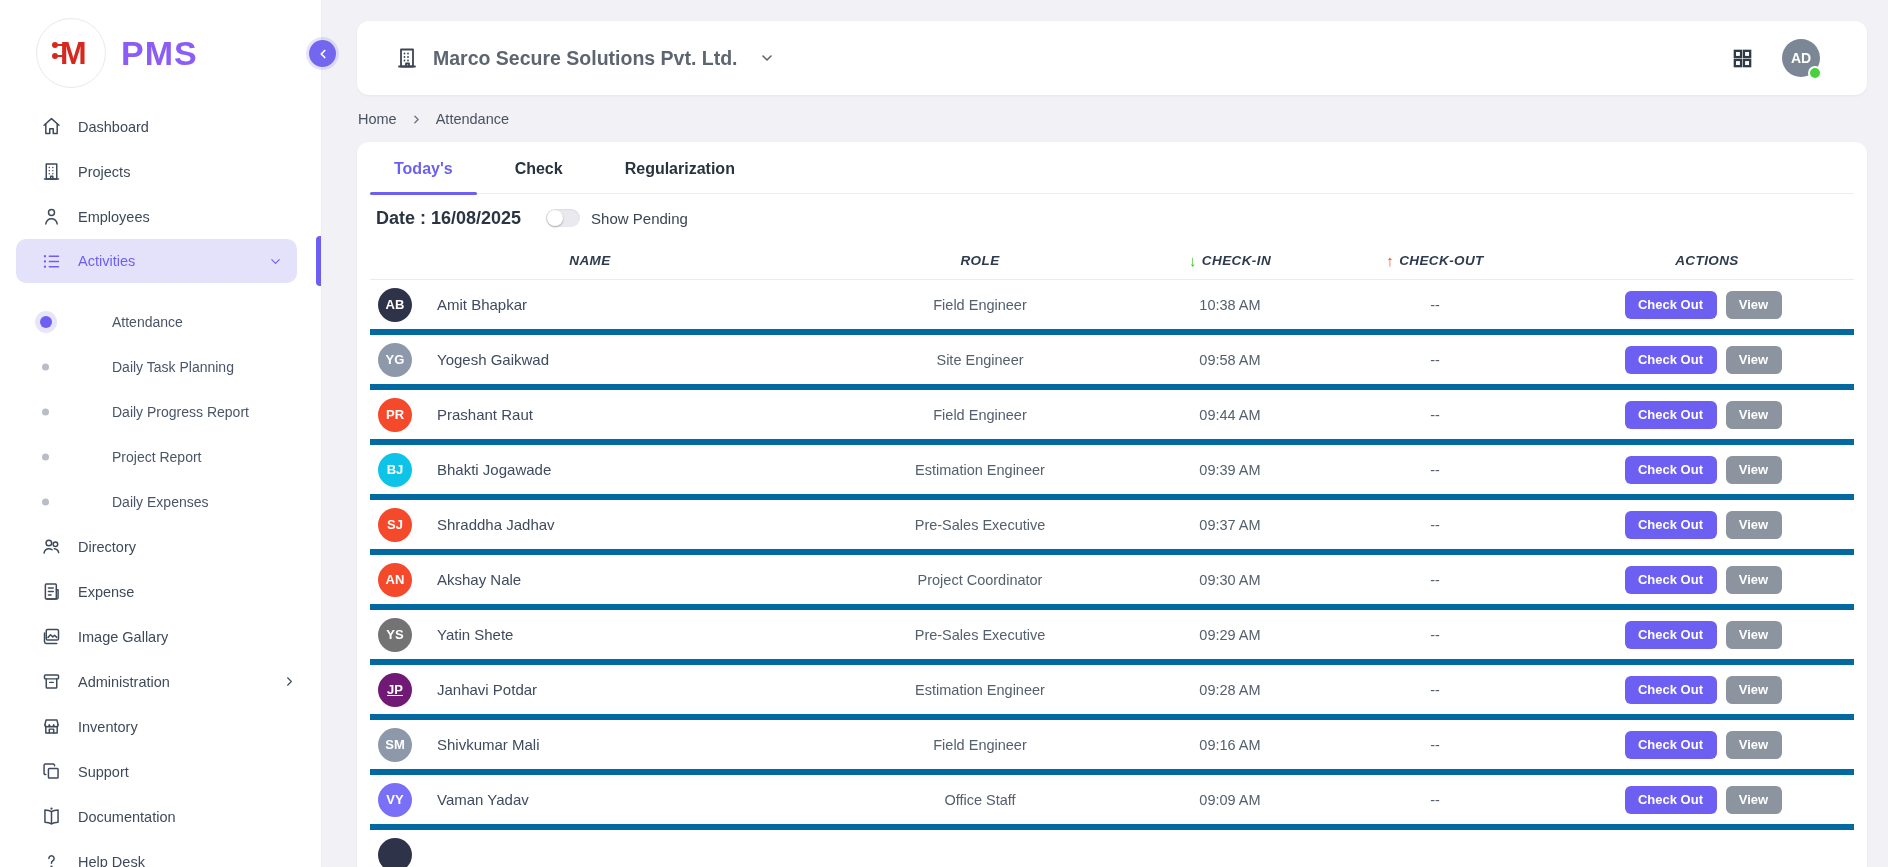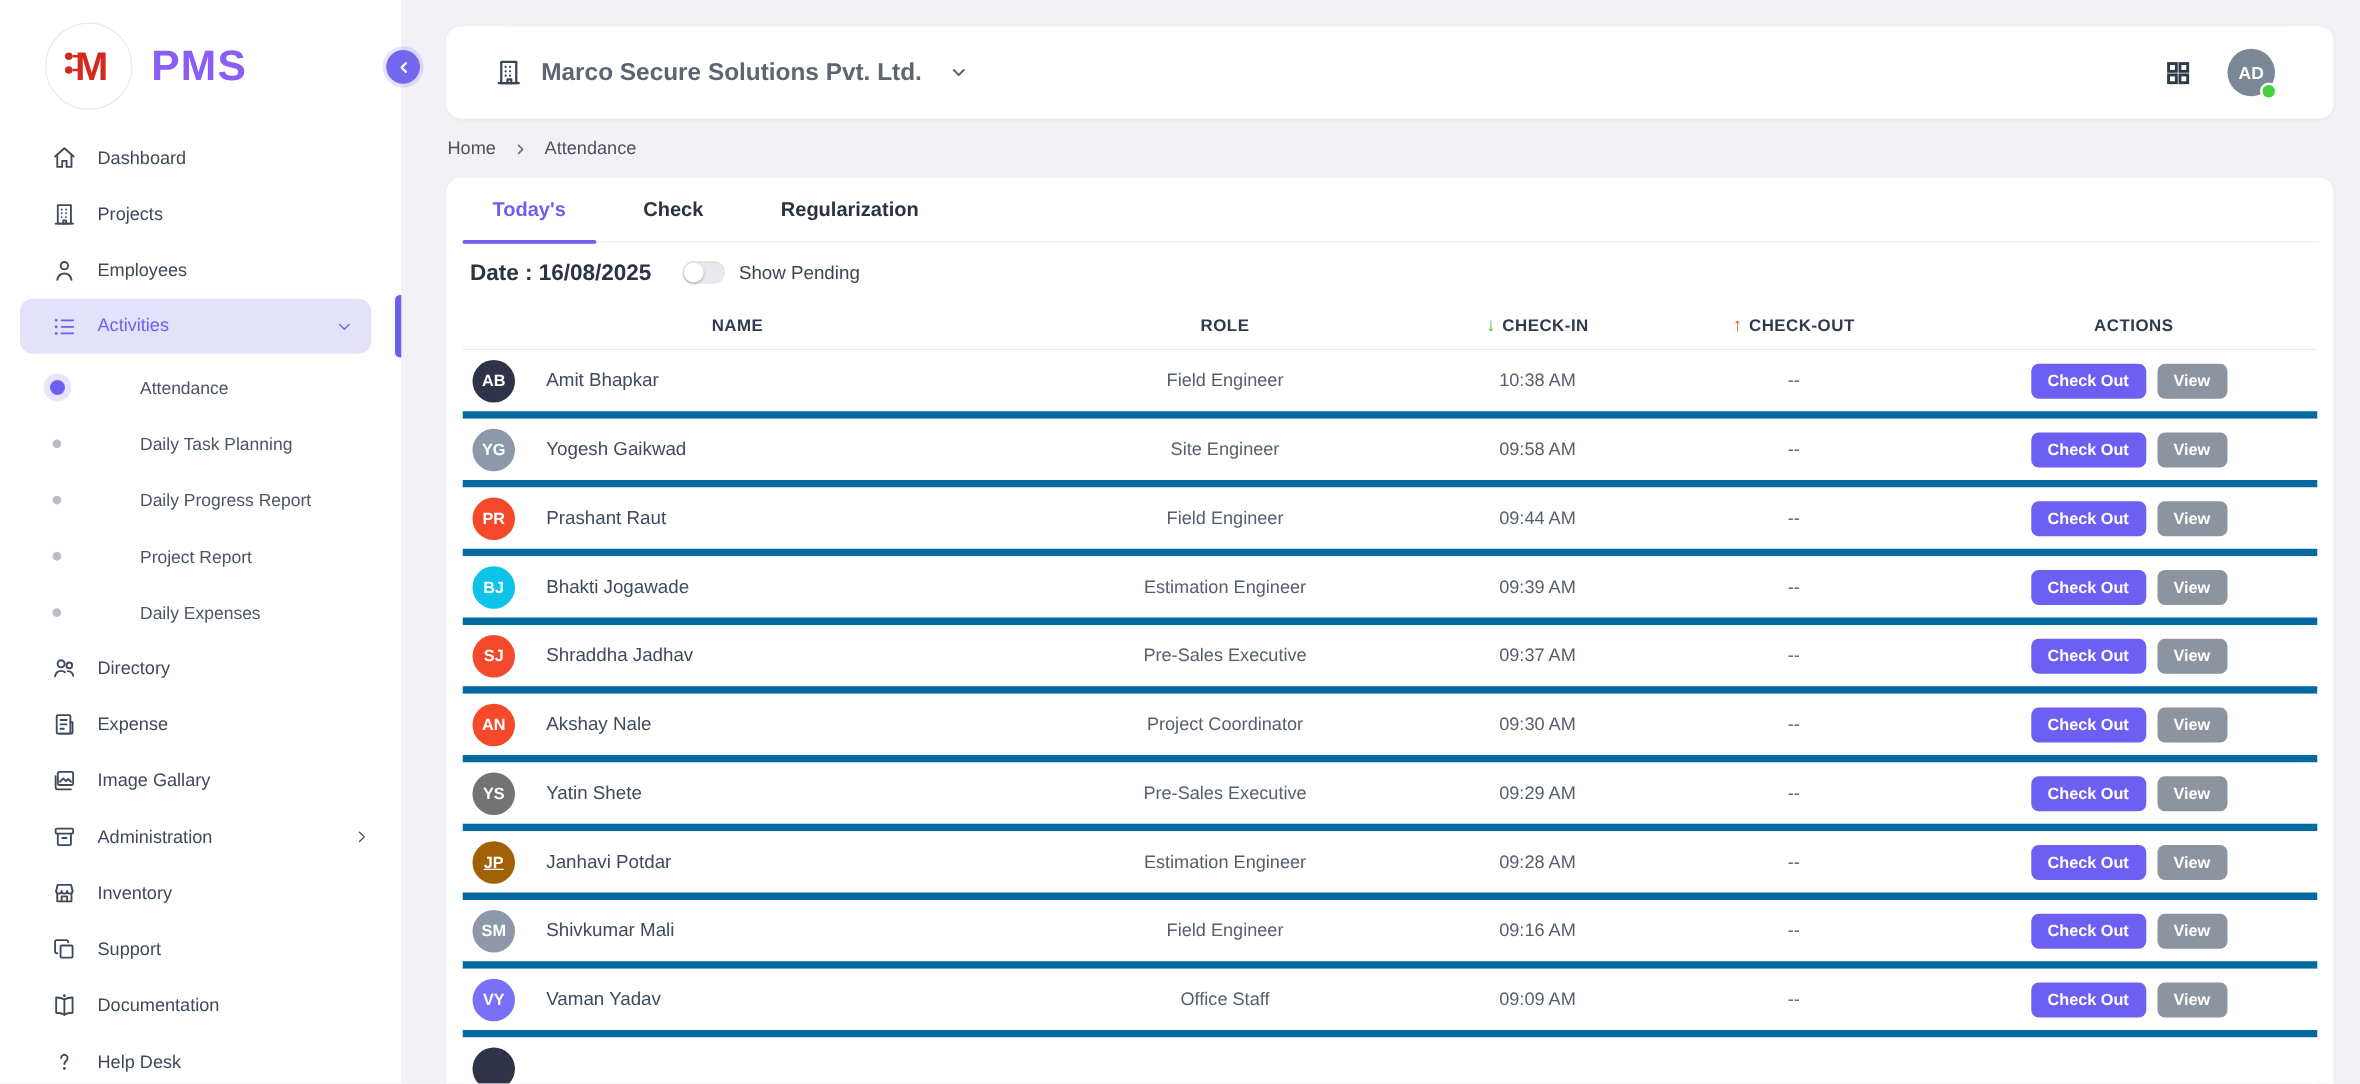--- a/index.html
+++ b/index.html
@@ -27,21 +27,21 @@
   .nav-item {
     height: 45px; display: flex; align-items: center;
     padding: 0 24px 0 40px; font-size: 14.5px; color: #3e4a5a;
     cursor: pointer; position: relative;
   }
   .nav-item .icon { width: 22px; height: 22px; margin-right: 16px; display: flex; align-items: center; justify-content: center; color: #3e4a5a; }
   .nav-item .icon svg { display: block; }
   .nav-item .chev { margin-left: auto; display: flex; align-items: center; color: inherit; }
   .nav-item.active {
     background: #e4e1fb; border-radius: 10px;
-    margin: 0 24px 4px 16px; padding: 0 14px 0 24px;
+    margin: 0 24px 16px 16px; padding: 0 14px 0 24px;
     color: #6c5ff2; height: 44px;
   }
   .nav-item.active .icon { color: #6c5ff2; }
   .nav-item.active::after {
     content: ''; position: absolute; right: -24px; top: -3px;
     width: 5px; height: 50px; background: #6c5ff2; border-radius: 4px 0 0 4px;
   }
   .sub-item {
     height: 45px; display: flex; align-items: center;
     padding-left: 112px; font-size: 14px; color: #4a5568;
@@ -119,21 +119,21 @@
   
   .thead, .trow {
     display: grid;
     grid-template-columns: 440px 340px 160px 250px 1fr;
     align-items: center;
   }
   .thead { height: 38px; border-bottom: 1px solid #e9ebef; }
   .th {
     font-size: 13.5px; font-weight: 700; color: #2e3a4d;
     text-transform: uppercase; letter-spacing: .4px; text-align: center;
-    display: flex; align-items: center; justify-content: center;
+    display: flex; align-items: center; justify-content: center; font-style: italic;
   }
   .th .arrow { font-weight: 700; font-size: 15px; margin-right: 5px; line-height: 1; }
   .tbody { flex: 1; overflow: hidden; }
   .trow { height: 55px; border-bottom: 6px solid #0369a1; background: #fff; }
   .cell-name { display: flex; align-items: center; padding-left: 8px; }
   .avatar {
     width: 34px; height: 34px; border-radius: 50%;
     color: #fff; font-size: 13px; font-weight: 700;
     display: flex; align-items: center; justify-content: center; flex: none;
   }
@@ -488,21 +488,21 @@
           <div class="cell-center">Pre-Sales Executive</div>
           <div class="cell-center">09:29 AM</div>
           <div class="cell-center">--</div>
           <div class="cell-actions">
             <button class="btn btn-checkout">Check Out</button>
             <button class="btn btn-view">View</button>
           </div>
         </div>
         <div class="trow">
           <div class="cell-name">
-            <div class="avatar" style="background: #a16207; text-decoration: underline;">JP</div>
+            <div class="avatar" style="background: #701a75; text-decoration: underline;">JP</div>
             <span class="p-name">Janhavi Potdar</span>
           </div>
           <div class="cell-center">Estimation Engineer</div>
           <div class="cell-center">09:28 AM</div>
           <div class="cell-center">--</div>
           <div class="cell-actions">
             <button class="btn btn-checkout">Check Out</button>
             <button class="btn btn-view">View</button>
           </div>
         </div>

